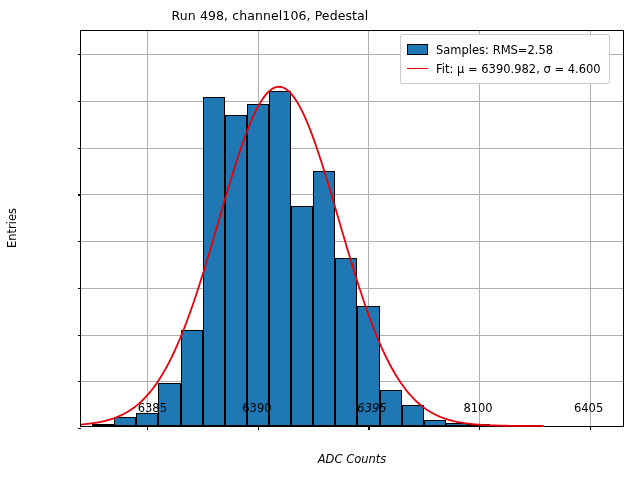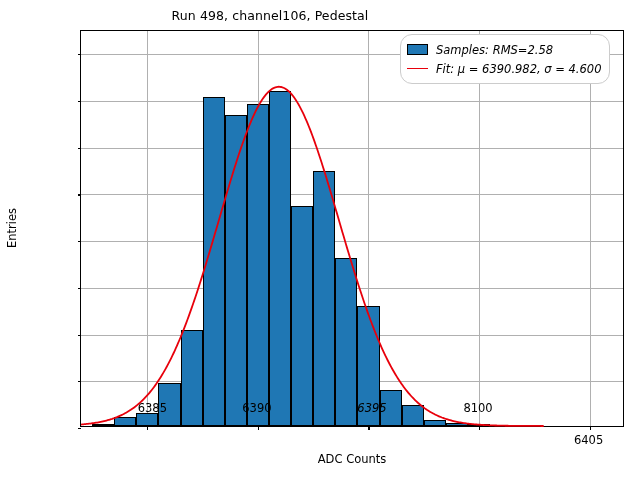--- a/index.html
+++ b/index.html
@@ -22,25 +22,25 @@
 
   #curve{position:absolute;left:0;top:0;width:100%;height:100%;overflow:visible;}
   .ytickmark{position:absolute;left:-3.5px;width:3.5px;height:1.1px;background:#000;}
   .xtick{position:absolute;top:401px;transform:translateX(-50%);
          font-size:11.5px;color:#000;white-space:nowrap;}
   .xtickmark{position:absolute;bottom:-3.5px;width:1.1px;height:3.5px;background:#000;}
 
   #ylabel{position:absolute;left:12px;top:228px;transform:translate(-50%,-50%) rotate(-90deg);
           font-size:11.5px;color:#000;white-space:nowrap;}
   #xlabel{position:absolute;left:352px;top:452px;transform:translateX(-50%);
-          font-size:11.5px;color:#000;white-space:nowrap;}
+          font-size:11.5px;color:#000;white-space:nowrap;font-style:italic;}
 
   #legend{position:absolute;left:400px;top:34px;background:#fff;
-          border:0.9px solid #cccccc;border-radius:12px;
-          padding:5px 8px 5px 6px;box-sizing:border-box;font-style:italic;}
+          border:0.9px solid #cccccc;border-radius:2px;
+          padding:5px 8px 5px 6px;box-sizing:border-box;}
   .legrow{display:flex;align-items:center;height:19px;}
   .legpatch{width:21px;height:11px;background:#1f77b4;border:1.1px solid #000;
             box-sizing:border-box;margin-right:8px;flex:none;}
   .legline{width:21px;height:0;border-top:1.6px solid #e8000b;margin-right:8px;flex:none;}
   .legtext{font-size:11.5px;color:#000;white-space:nowrap;}
 </style>
 </head>
 <body>
 
 <div id="figure">
@@ -109,14 +109,14 @@
     <div class="legrow">
       <span class="legline"></span>
       <span class="legtext">Fit: μ = 6390.982, σ = 4.600</span>
     </div>
   </div>
 
 <div class="xtick" style="left: 146.341px; padding-left: 12px;">6385</div>
     <div class="xtick" style="left: 256.911px; text-align: right;">6390</div>
     <div class="xtick" style="left: 372px; font-style: italic;">6395</div>
     <div class="xtick" style="left: 478.049px;">8100</div>
-    <div class="xtick" style="left: 588.618px; margin-top: 32px;">6405</div>
+    <div class="xtick" style="left: 588.618px;">6405</div>
   </div>
 
 </body></html>

